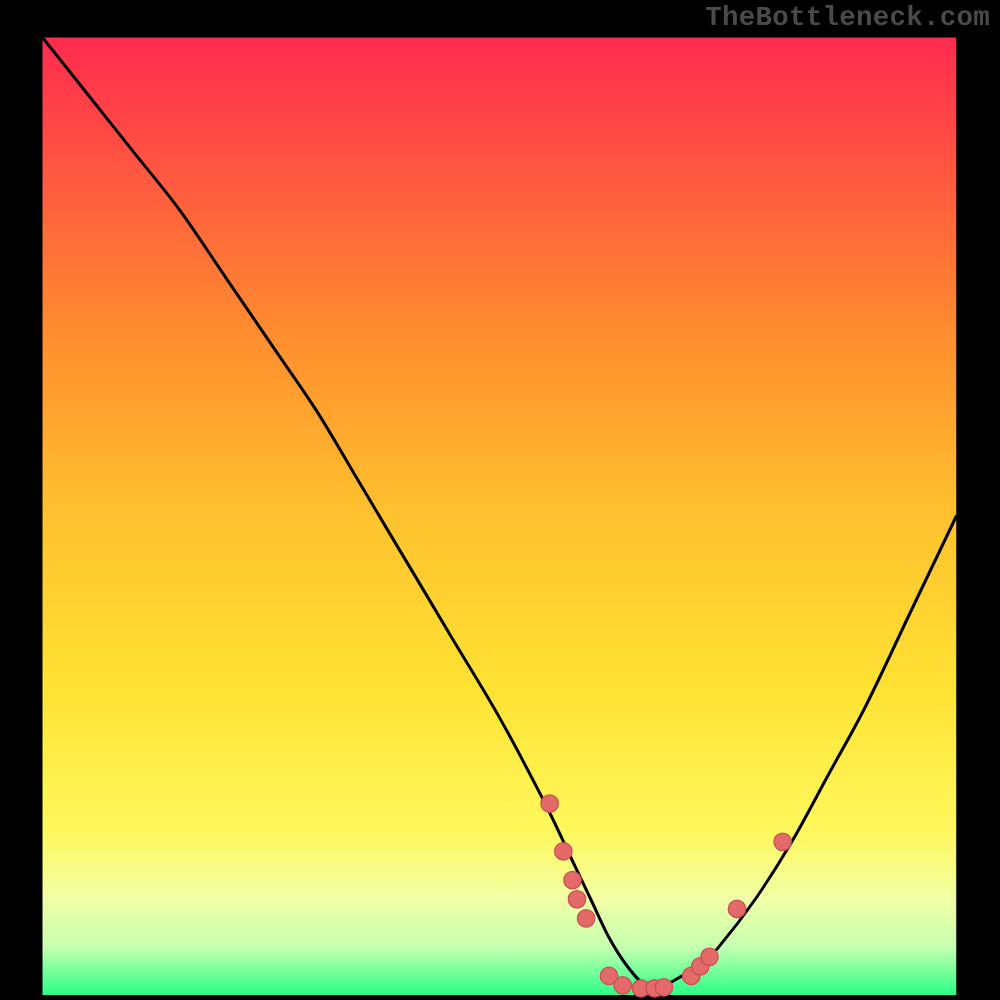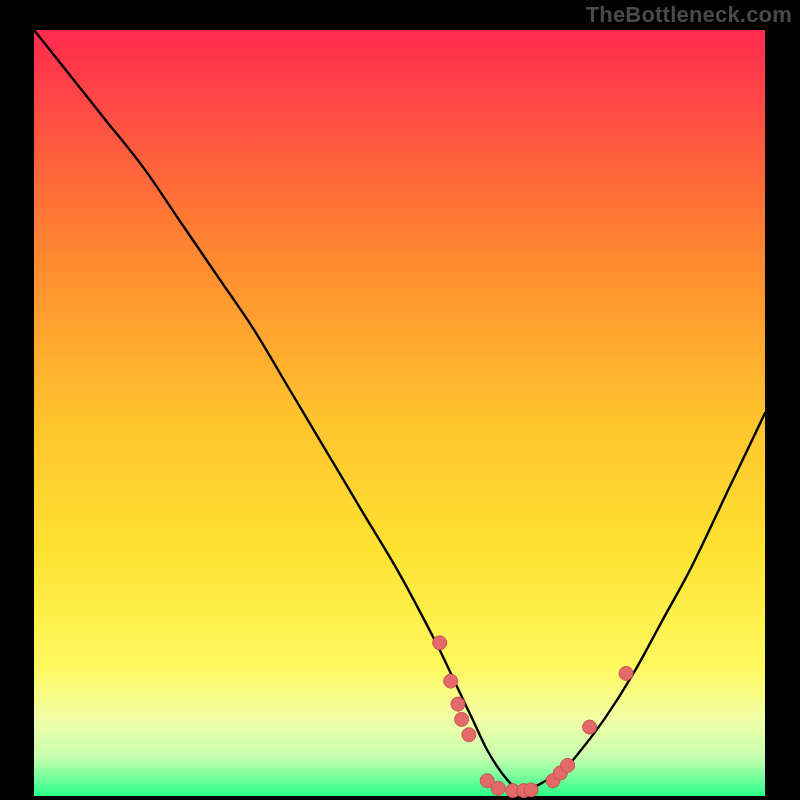--- a/index.html
+++ b/index.html
@@ -8,20 +8,21 @@
     width: 800px;
     height: 800px;
     background: #000;
     font-family: Arial, Helvetica, sans-serif;
     overflow: hidden;
   }
   .frame {
     position: relative;
     width: 800px;
     height: 755px;
+    font-family: Liberation Mono, monospace;
   }
   .attribution {
     position: absolute;
     top: 2px;
     right: 8px;
     color: #4a4a4a;
     font-size: 22px;
     font-weight: 600;
     letter-spacing: 0.2px;
     z-index: 10;

